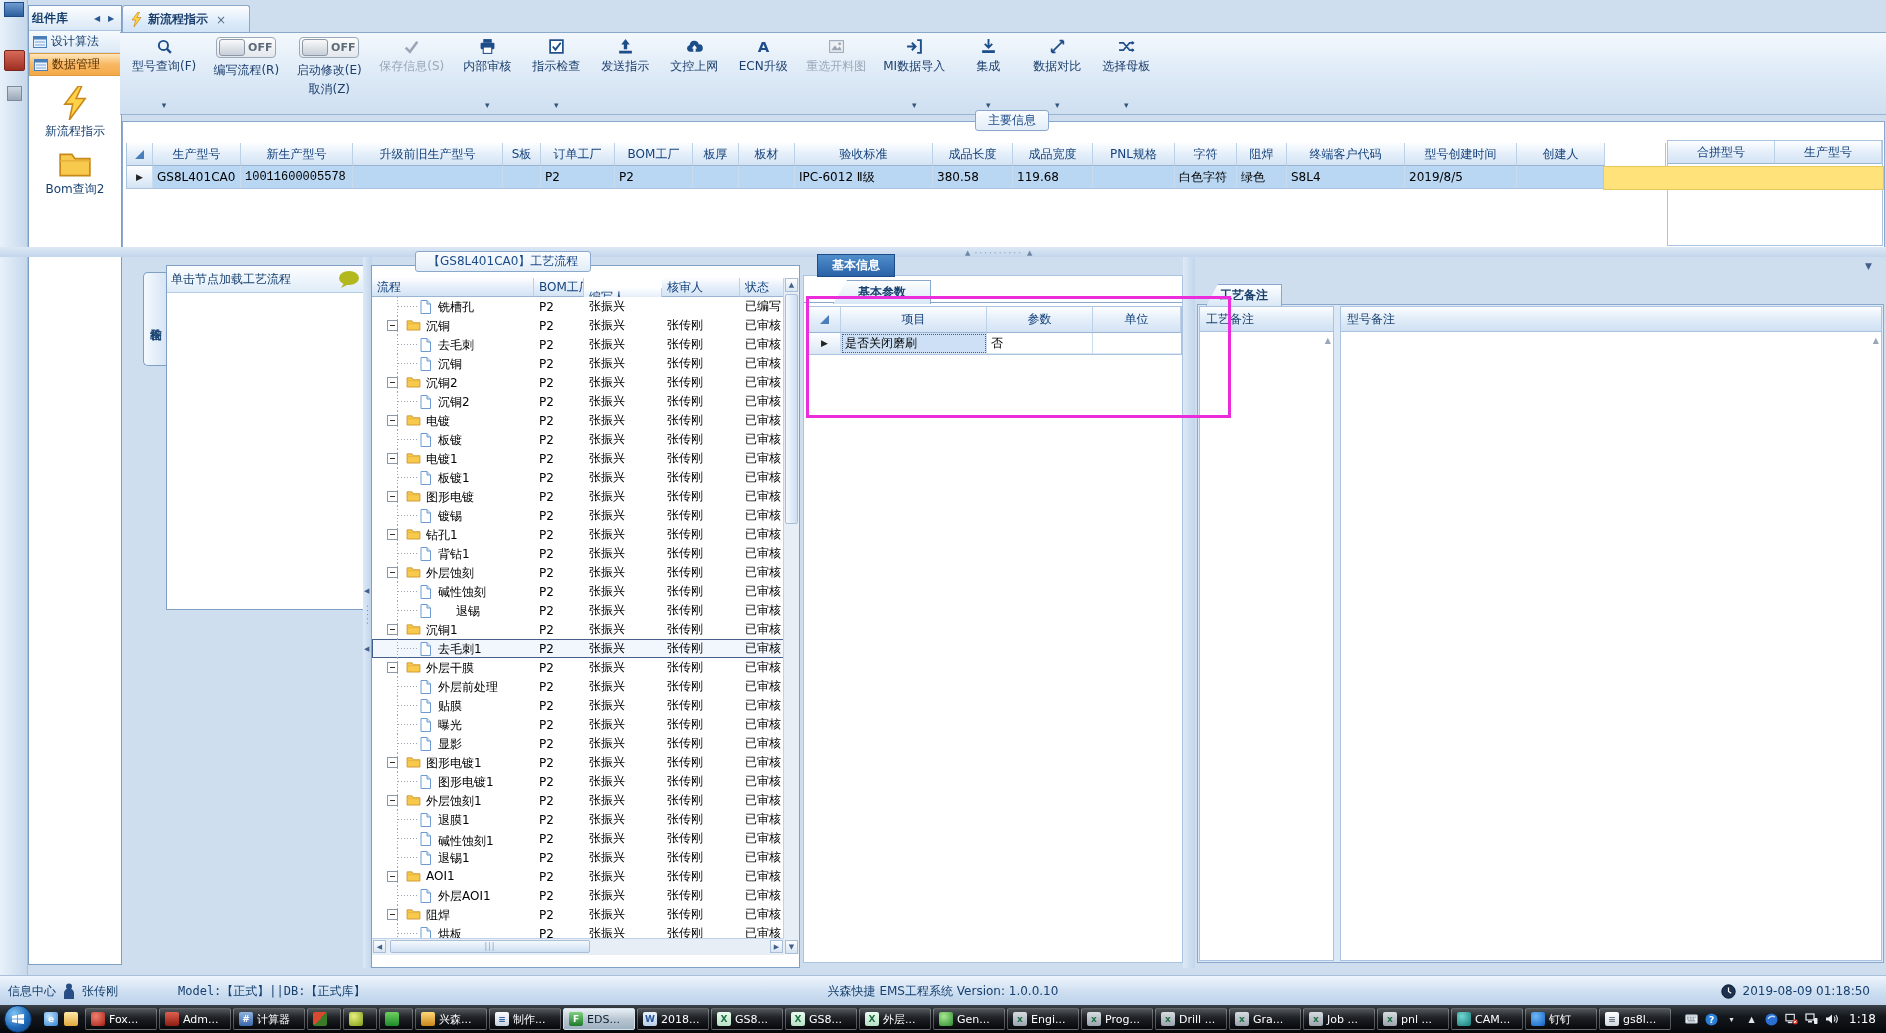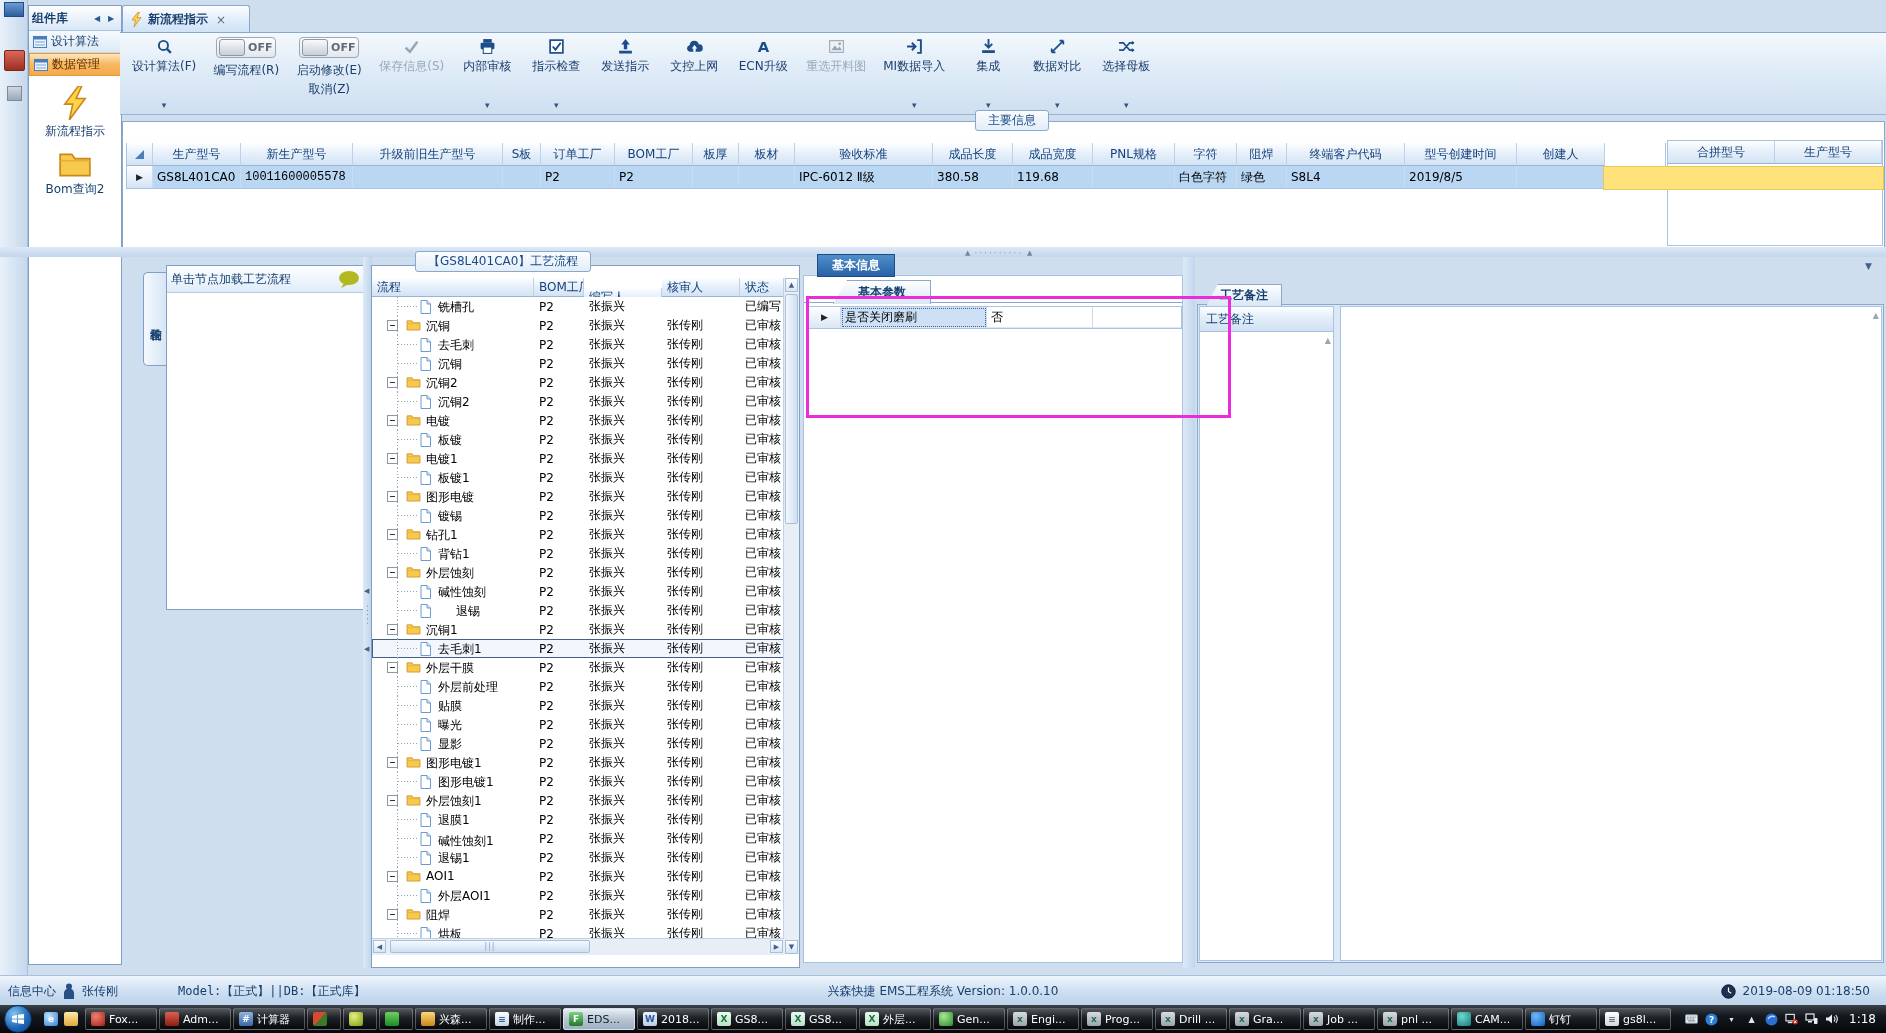--- a/index.html
+++ b/index.html
@@ -191,21 +191,21 @@
 
   <div class="abs" id="ribbon">
     <div id="toolbar">
         <div class="tool-btn">
           <span class="ic">
             <svg width="17" height="17" viewBox="0 0 16 16">
               <circle cx="7" cy="7" r="4.3" fill="none" stroke="#1d4e89" stroke-width="1.8"></circle>
               <line x1="10.3" y1="10.3" x2="14" y2="14" stroke="#1d4e89" stroke-width="2.2"></line>
             </svg>
           </span>
-          <span class="lbl">设计算法(F)</span>
+          <span class="lbl">型号查询(F)</span>
           <span class="caret">▾</span>
         </div>
         <div class="tool-toggle">
           <span class="switch">
             <span class="knob"></span>
             <span class="offtxt">OFF</span>
           </span>
         <span class="lbl">编写流程(R)</span>
         </div>
         <div class="tool-toggle">
@@ -940,20 +940,28 @@
     </div>
   </div>
   <div class="abs group-label" id="tree-label">【GS8L401CA0】工艺流程</div>
 
   <div class="abs" id="basic-panel">
     <div class="bi-white"></div>
     <div class="bi-tab">基本信息</div>
     <div class="bi-subtab">基本参数</div>
     <div class="bi-subline"></div>
     <div id="param-grid">
+      <div class="ghead" id="pg-head">
+          <div class="gh" style="width: 32px; flex: 0 0 auto;">
+            <span class="corner-tri"></span>
+          </div>
+          <div class="gh" style="width: 146px; flex: 0 0 auto;">项目</div>
+          <div class="gh" style="width: 106px; flex: 0 0 auto;">参数</div>
+          <div class="gh" style="width: 88px; flex: 0 0 auto;">单位</div>
+        </div>
       <div id="pg-rows">
           <div class="prow">
             <div class="gc rowind" style="width:32px;flex:none;background:linear-gradient(#fdfeff,#dce8f5);font-size:9px;">▶</div>
        <div class="gc pcell-sel" style="width:146px;flex:none;">是否关闭磨刷</div>
        <div class="gc" style="width:106px;flex:none;">否</div>
        <div class="gc" style="width:88px;flex:none;border-right:none;"></div>
           </div>
         </div>
     </div>
   </div>
@@ -964,20 +972,21 @@
     <span class="rm-collapse">▼</span>
     <div class="rm-tab">工艺备注</div>
     <div class="rm-frame">
       <div class="rm-pane rm-p1">
         <div class="rm-head">工艺备注</div>
         <div class="rm-body">
             <span class="mini-up">▲</span>
           </div>
       </div>
       <div class="rm-pane rm-p2">
+        <div class="rm-head">型号备注</div>
         <div class="rm-body">
             <span class="mini-up">▲</span>
           </div>
       </div>
     </div>
   </div>
 
   <div class="abs" id="magenta-box" style="border-color: rgb(234, 44, 218);"></div>
 
   <div class="abs" id="status-bar">

